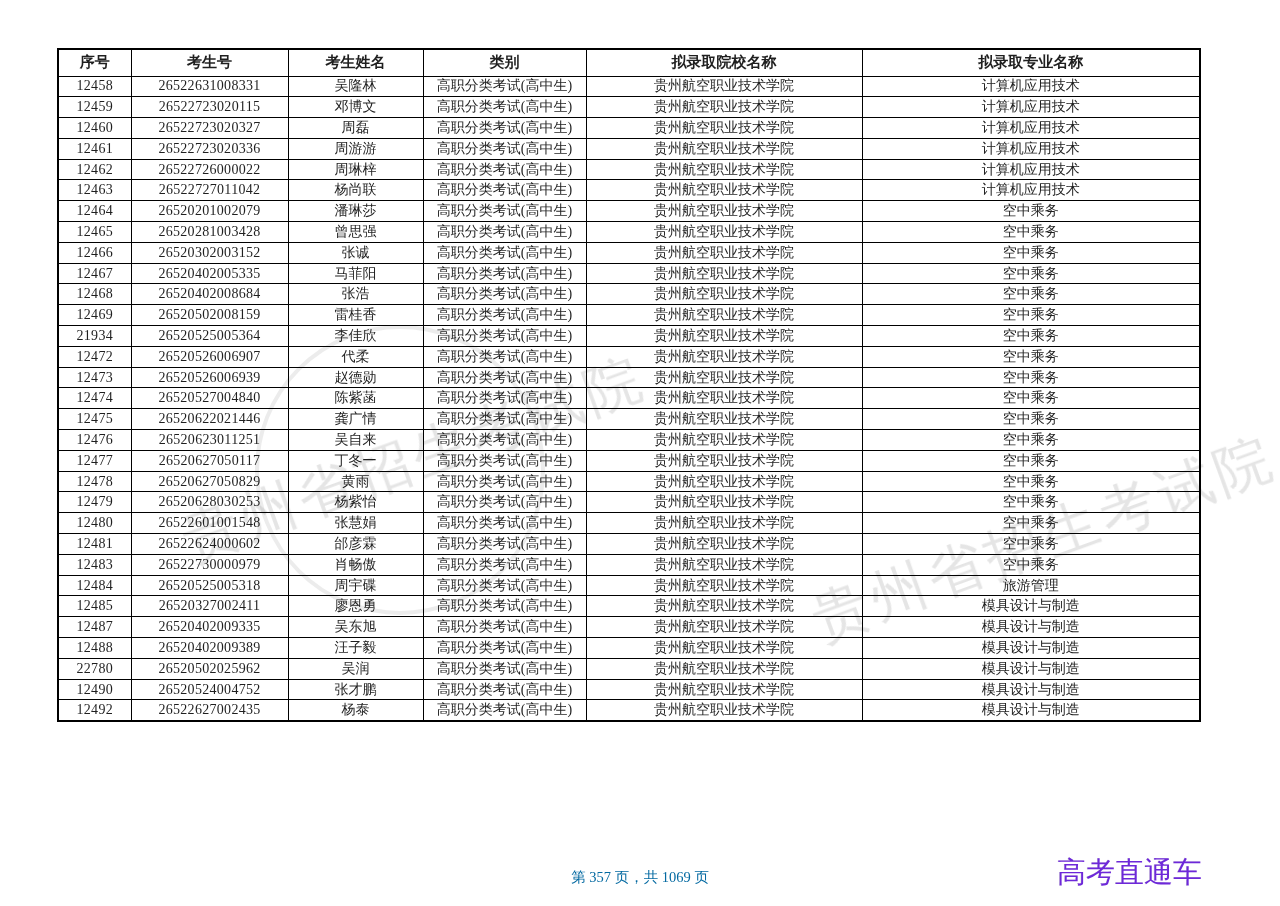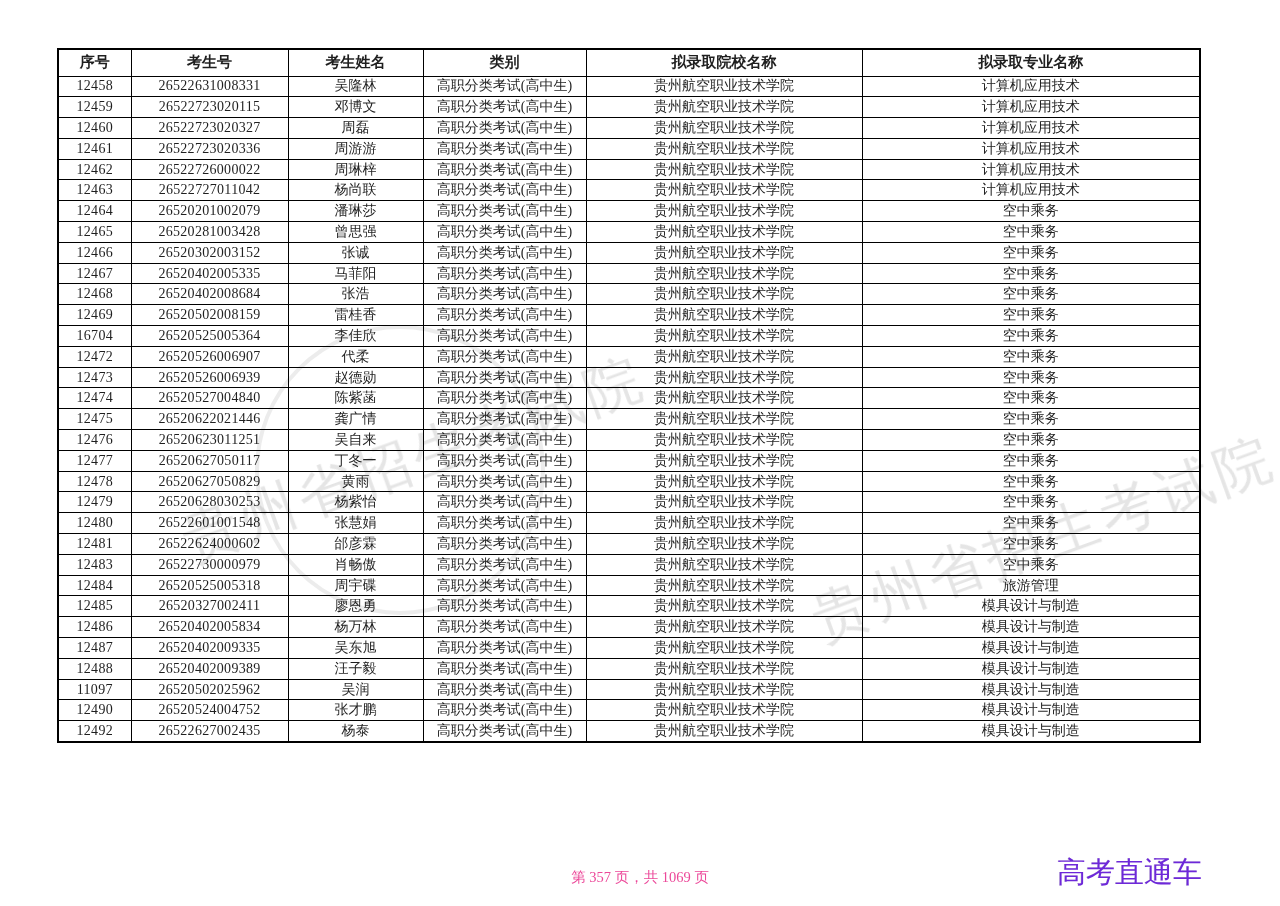--- a/index.html
+++ b/index.html
@@ -63,21 +63,21 @@
     line-height: 1;
   }
   td.num { font-size: 14.5px; letter-spacing: 0.3px; }
   
   .footer {
     position: absolute;
     left: 0; right: 0;
     top: 868px;
     text-align: center;
     font-size: 14.5px;
-    color: #ec4899;
+    color: #0369a1;
     font-family: "Liberation Serif", "DejaVu Serif", serif;
   }
   .brand {
     position: absolute;
     right: 78px;
     top: 853px;
     font-size: 29px;
     color: #6d28d9;
     font-family: Liberation Sans, sans-serif;
     text-shadow: 0.5px 0.5px 0 #ffffff, -0.5px -0.5px 0 #d8d8d8;
@@ -204,21 +204,21 @@
         </tr>
         <tr>
           <td class="num">12469</td>
           <td class="num">26520502008159</td>
           <td>雷桂香</td>
           <td>高职分类考试(高中生)</td>
           <td>贵州航空职业技术学院</td>
           <td>空中乘务</td>
         </tr>
         <tr>
-          <td class="num">16704</td>
+          <td class="num">21934</td>
           <td class="num">26520525005364</td>
           <td>李佳欣</td>
           <td>高职分类考试(高中生)</td>
           <td>贵州航空职业技术学院</td>
           <td>空中乘务</td>
         </tr>
         <tr>
           <td class="num">12472</td>
           <td class="num">26520526006907</td>
           <td>代柔</td>
@@ -316,45 +316,37 @@
         </tr>
         <tr>
           <td class="num">12485</td>
           <td class="num">26520327002411</td>
           <td>廖恩勇</td>
           <td>高职分类考试(高中生)</td>
           <td>贵州航空职业技术学院</td>
           <td>模具设计与制造</td>
         </tr>
         <tr>
-          <td class="num">12486</td>
-          <td class="num">26520402005834</td>
-          <td>杨万林</td>
-          <td>高职分类考试(高中生)</td>
-          <td>贵州航空职业技术学院</td>
-          <td>模具设计与制造</td>
-        </tr>
-        <tr>
           <td class="num">12487</td>
           <td class="num">26520402009335</td>
           <td>吴东旭</td>
           <td>高职分类考试(高中生)</td>
           <td>贵州航空职业技术学院</td>
           <td>模具设计与制造</td>
         </tr>
         <tr>
           <td class="num">12488</td>
           <td class="num">26520402009389</td>
           <td>汪子毅</td>
           <td>高职分类考试(高中生)</td>
           <td>贵州航空职业技术学院</td>
           <td>模具设计与制造</td>
         </tr>
         <tr>
-          <td class="num">11097</td>
+          <td class="num">22780</td>
           <td class="num">26520502025962</td>
           <td>吴润</td>
           <td>高职分类考试(高中生)</td>
           <td>贵州航空职业技术学院</td>
           <td>模具设计与制造</td>
         </tr>
         <tr>
           <td class="num">12490</td>
           <td class="num">26520524004752</td>
           <td>张才鹏</td>

